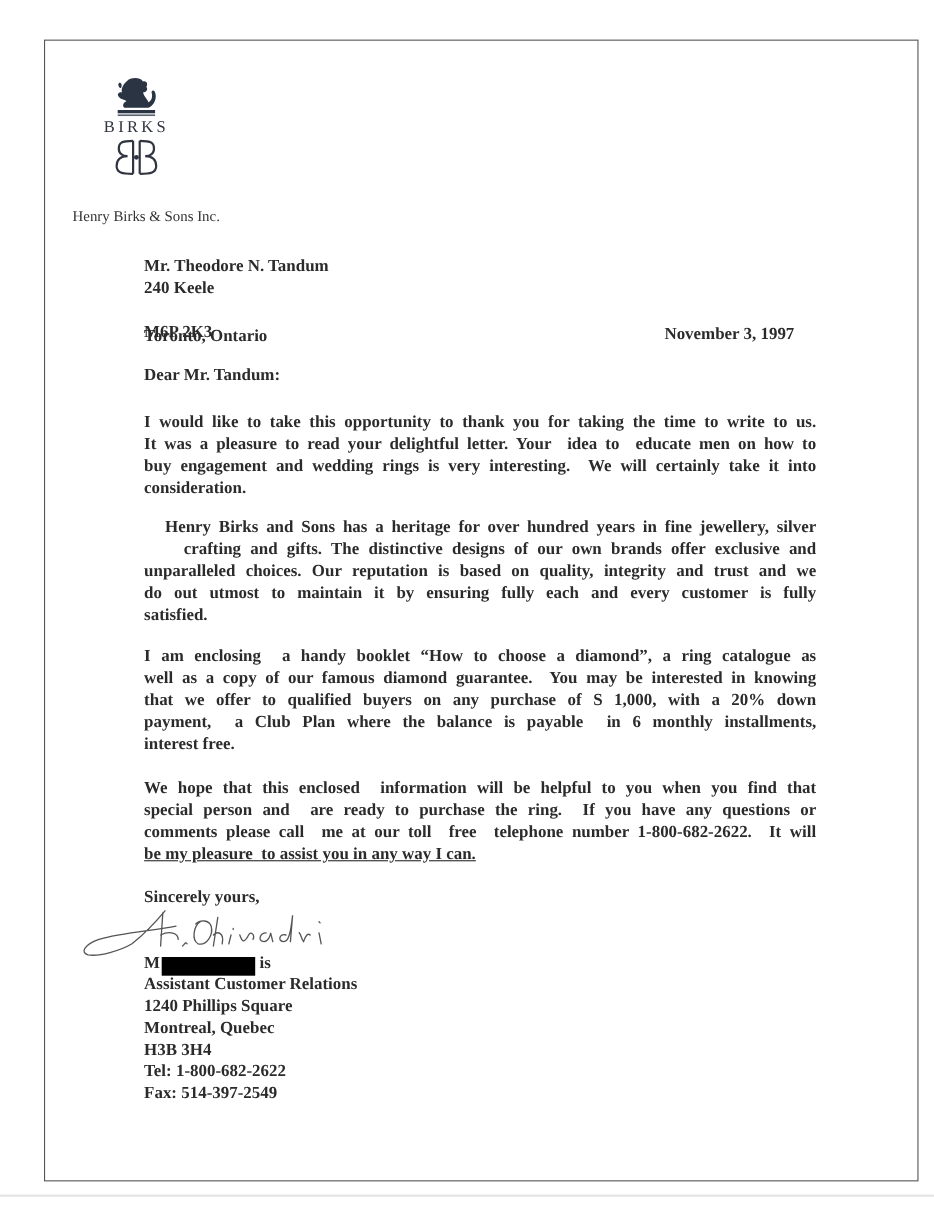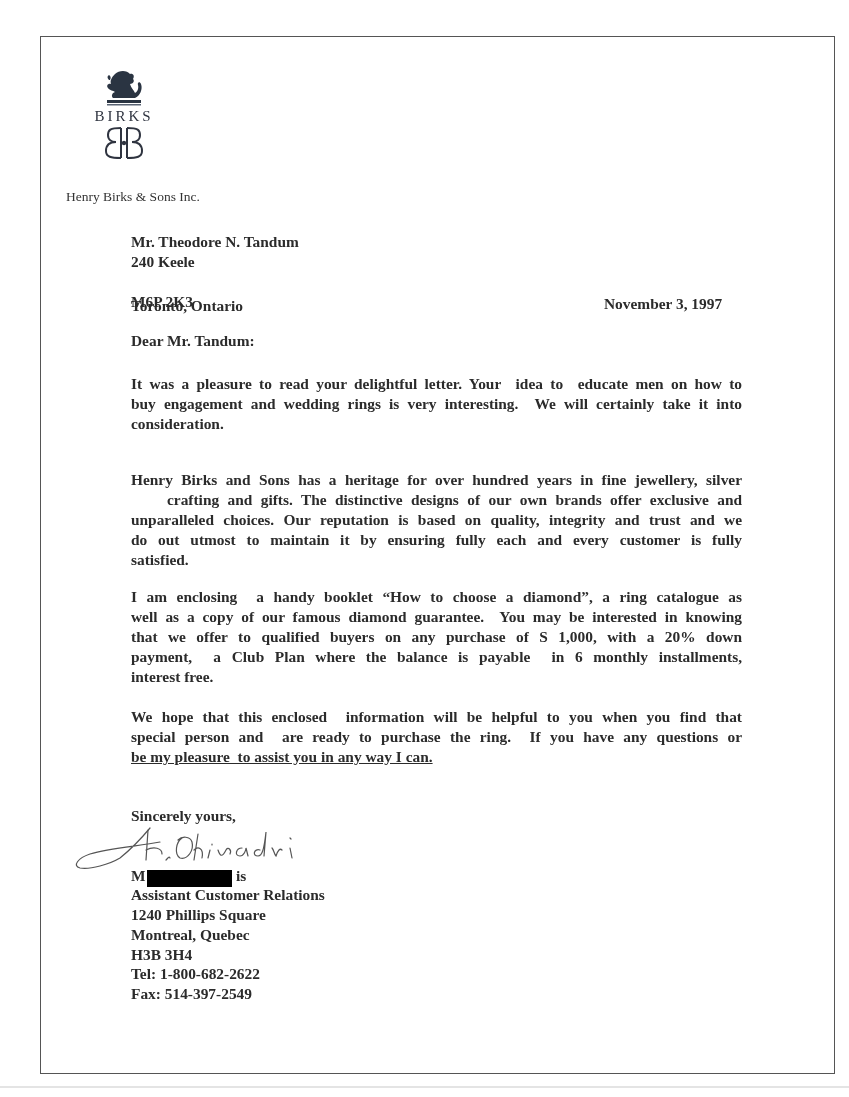--- a/index.html
+++ b/index.html
@@ -48,44 +48,46 @@
 
 <div class="t" style="left:131px;top:232px;">Mr. Theodore N. Tandum</div>
 <div class="t" style="left:131px;top:252px;">240 Keele</div>
 <div class="t" style="left:131px;top:272px;margin-top:24px;">Toronto, Ontario</div>
 <div class="t" style="left:131px;top:292px;">M6P 2K3</div>
 <div class="t" style="left:604px;top:294px;">November 3, 1997</div>
 
 <div class="t" style="left:131px;top:331px;">Dear Mr. Tandum:</div>
 
 <div class="para" style="top:374px;">
+  <span class="ln" style="white-space: pre;">I would like to take this opportunity to thank you for taking the time to write to us.</span>
   <span class="ln" style="white-space: pre;">It was a pleasure to read your delightful letter. Your  idea to  educate men on how to</span>
   <span class="ln" style="white-space: pre;">buy engagement and wedding rings is very interesting.  We will certainly take it into</span>
   <span class="ln last" style="white-space: pre;">consideration.</span>
 </div>
 
 <div class="para" style="top:470px;">
-  <span class="ln" style="white-space: pre;">Henry Birks and Sons has a heritage for over hundred years in fine jewellery, silver</span>
+  <span class="ln" style="white-space: pre; margin-left: 19px;">Henry Birks and Sons has a heritage for over hundred years in fine jewellery, silver</span>
   <span class="ln" style="white-space: pre; margin-left: 36px;">crafting and gifts. The distinctive designs of our own brands offer exclusive and</span>
   <span class="ln" style="white-space: pre;">unparalleled choices. Our reputation is based on quality, integrity and trust and we</span>
   <span class="ln" style="white-space: pre;">do out utmost to maintain it by ensuring fully each and every customer is fully</span>
   <span class="ln last" style="white-space: pre;">satisfied.</span>
 </div>
 
 <div class="para" style="top:587px;">
   <span class="ln" style="white-space: pre;">I am enclosing  a handy booklet “How to choose a diamond”, a ring catalogue as</span>
   <span class="ln" style="white-space: pre;">well as a copy of our famous diamond guarantee.  You may be interested in knowing</span>
   <span class="ln" style="white-space: pre;">that we offer to qualified buyers on any purchase of S 1,000, with a 20% down</span>
   <span class="ln" style="white-space: pre;">payment,  a Club Plan where the balance is payable  in 6 monthly installments,</span>
   <span class="ln last" style="white-space: pre;">interest free.</span>
 </div>
 
 <div class="para" style="top:707px;">
   <span class="ln" style="white-space: pre;">We hope that this enclosed  information will be helpful to you when you find that</span>
   <span class="ln" style="white-space: pre;">special person and  are ready to purchase the ring.  If you have any questions or</span>
+  <span class="ln" style="white-space: pre;">comments please call  me at our toll  free  telephone number 1-800-682-2622.  It will</span>
   <span class="ln last" style="white-space: pre; text-decoration: underline;">be my pleasure  to assist you in any way I can.</span>
 </div>
 
 <div class="t" style="left:131px;top:806px;">Sincerely yours,</div>
 
 <svg class="sig" width="250" height="60" viewBox="0 0 250 60">
   <g fill="none" stroke="#555" stroke-width="1.2" stroke-linecap="round">
     <path d="M80 8 C70 20 60 30 50 38 C40 44 20 50 10 48 C2 46 8 38 20 34 C40 28 70 26 90 22"></path>
     <path d="M78 10 L76 40 M76 30 C84 26 92 28 92 34"></path>
     <path d="M96 40 C98 38 99 36 100 38"></path>

